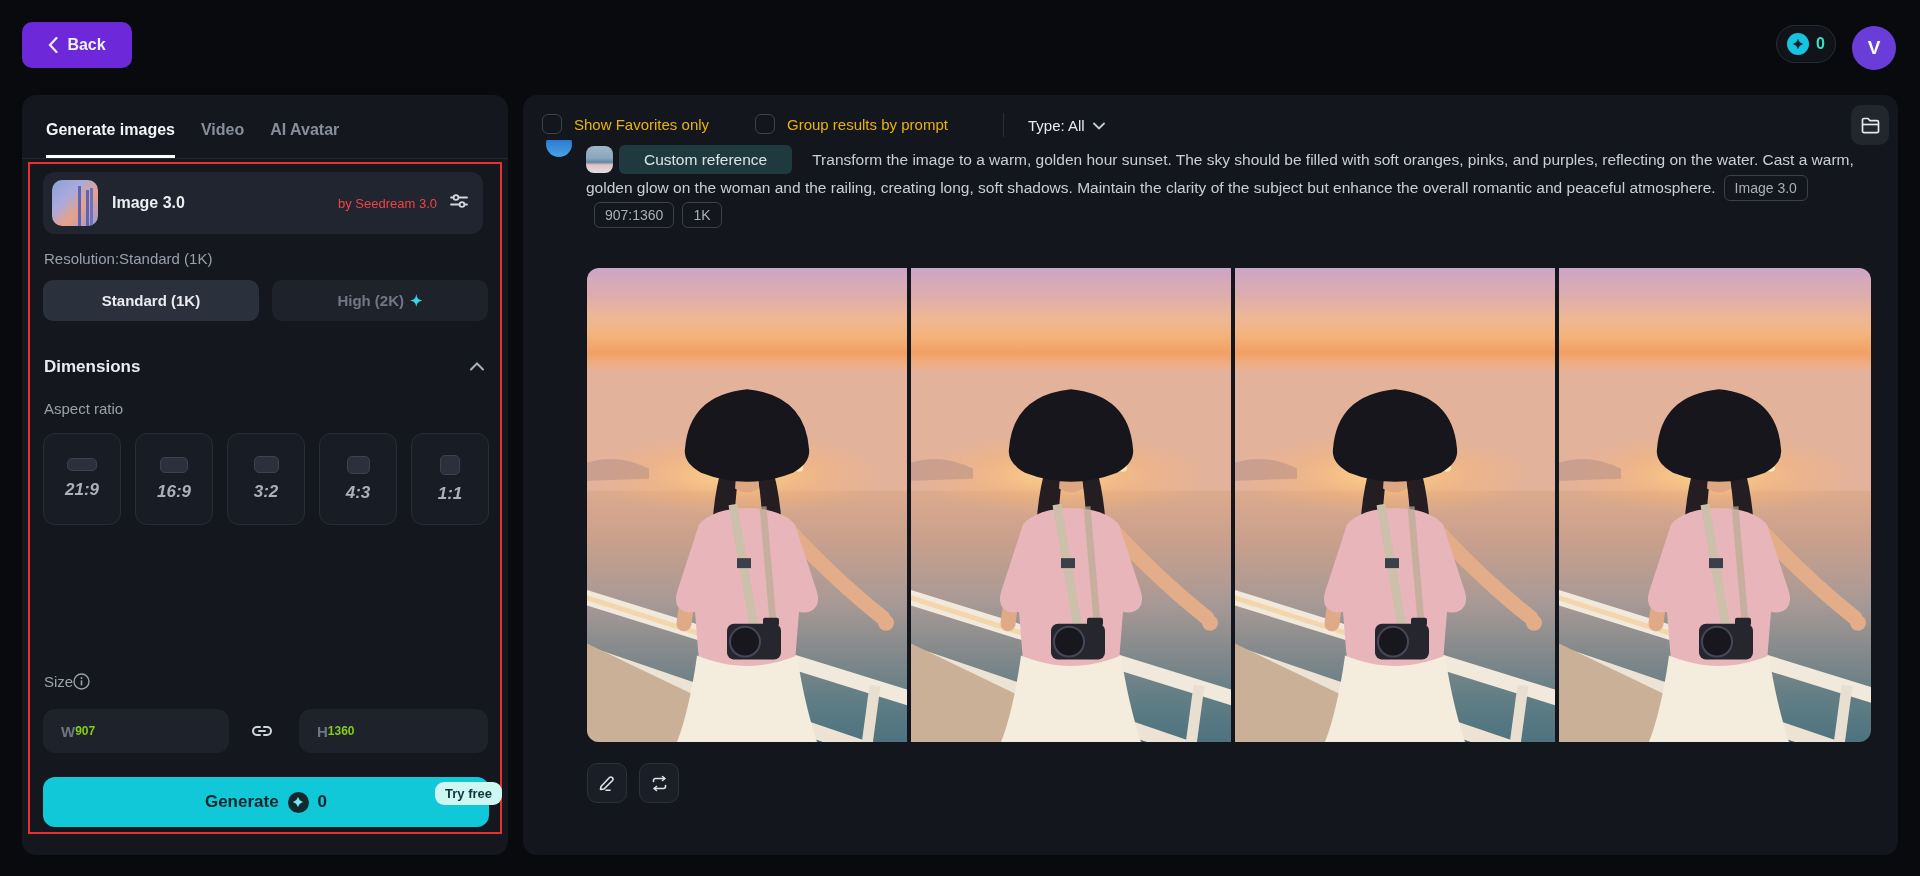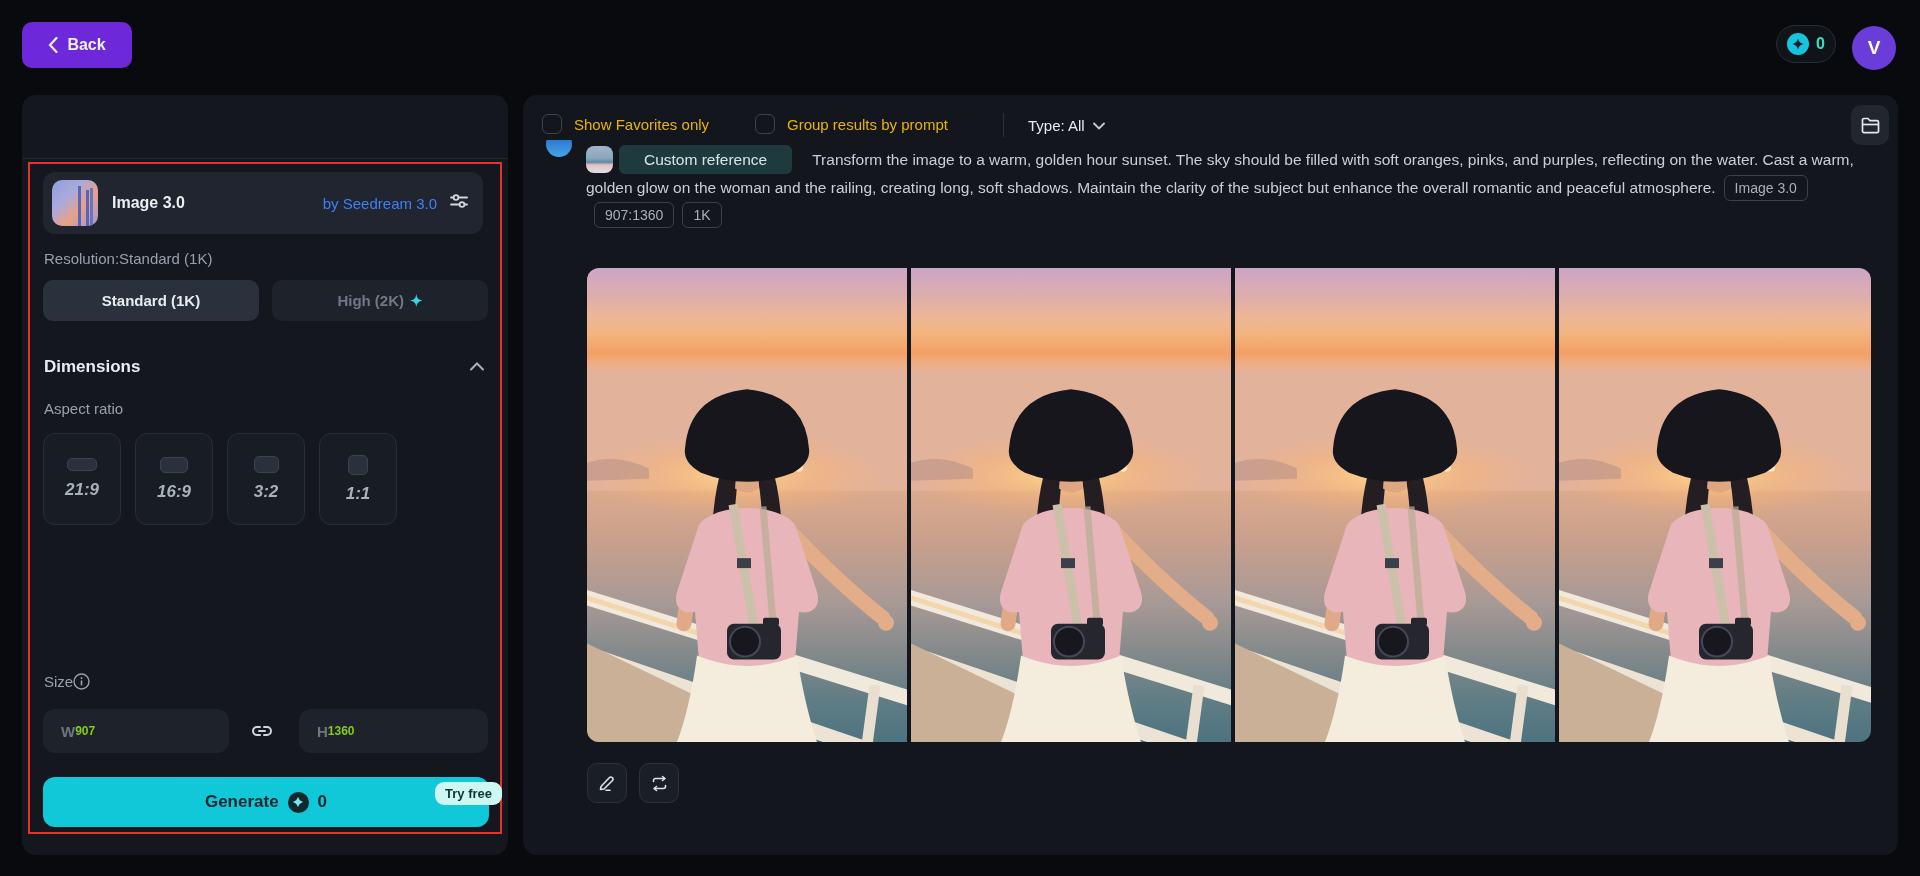--- a/index.html
+++ b/index.html
@@ -26,21 +26,21 @@
 
   #red-box { position:absolute; left:6px; top:67px; width:474px; height:672px; border:2px solid #e8302e; pointer-events:none; }
 
   #model-card { position:absolute; left:21px; top:77px; width:440px; height:62px; background:#20252f; border-radius:12px;
     display:flex; align-items:center; cursor:pointer; }
   #model-thumb { width:46px; height:46px; margin-left:9px; border-radius:10px;
     background:linear-gradient(135deg,#8f9fd8 0%,#a9aadd 35%,#e8a187 62%,#9d9ad6 100%);
     position:relative; overflow:hidden; flex:none; }
   #model-thumb:before { content:""; position:absolute; left:26px; top:6px; width:3px; height:40px; background:#5a65b8; box-shadow:8px 4px 0 #5a65b8, 12px 2px 0 #6b74c2; }
   #model-name { margin-left:14px; font-size:16px; font-weight:bold; color:#eceff2; }
-  #model-by { margin-left:auto; font-size:15px; color:#3b82f6; }
+  #model-by { margin-left:auto; font-size:13px; color:#ef4444; }
   #sliders-icon { margin:0 14px 0 12px; color:#d3d8df; }
 
   #resolution-label { position:absolute; left:22px; top:155px; font-size:15px; color:#98a0ab; }
   .res-btn { position:absolute; top:185px; height:41px; border-radius:10px; display:flex; align-items:center; justify-content:center;
     font-size:15px; font-weight:bold; cursor:pointer; gap:6px; }
   #res-standard { left:21px; width:216px; background:#2b313c; color:#e9ecef; }
   #res-high { left:250px; width:216px; background:#1d222b; color:#6f7884; }
   #res-high .sparkle { color:#35d6e8; font-size:15px; }
 
   #dim-title { position:absolute; left:22px; top:262px; font-size:17px; font-weight:bold; color:#eaedf0; }
@@ -174,20 +174,25 @@
   </span>
   <span class="num">0</span>
 </div>
 
 <div class="abs" id="avatar">
   <span>V</span>
 </div>
 
 <div class="abs" id="sidebar">
 
+  <div id="tabs">
+    <div class="tab active">Generate images</div>
+    <div class="tab">Video</div>
+    <div class="tab">AI Avatar</div>
+  </div>
   <div id="tab-divider"></div>
 
   <div id="red-box"></div>
 
   <div id="model-card">
     <div id="model-thumb"></div>
     <div id="model-name">Image 3.0</div>
     <div id="model-by">by Seedream 3.0</div>
     <span id="sliders-icon">
       <svg width="20" height="20" viewBox="0 0 20 20" fill="none" stroke="#d3d8df" stroke-width="1.8" stroke-linecap="round">
@@ -224,20 +229,24 @@
       </div>
     <div class="ratio-tile">
         <div class="ratio-glyph g169"></div>
         <div class="ratio-label">16:9</div>
       </div>
     <div class="ratio-tile">
         <div class="ratio-glyph g32"></div>
         <div class="ratio-label">3:2</div>
       </div>
     <div class="ratio-tile">
+        <div class="ratio-glyph g43"></div>
+        <div class="ratio-label">4:3</div>
+      </div>
+    <div class="ratio-tile">
         <div class="ratio-glyph g11"></div>
         <div class="ratio-label">1:1</div>
       </div>
   </div>
 
   <div id="size-row">
     <span>Size</span>
     <svg width="17" height="17" viewBox="0 0 17 17">
         <circle cx="8.5" cy="8.5" r="7.5" stroke="#98a0ab" stroke-width="1.4" fill="none"></circle>
         <rect x="7.7" y="7.4" width="1.6" height="5" fill="#98a0ab"></rect>

